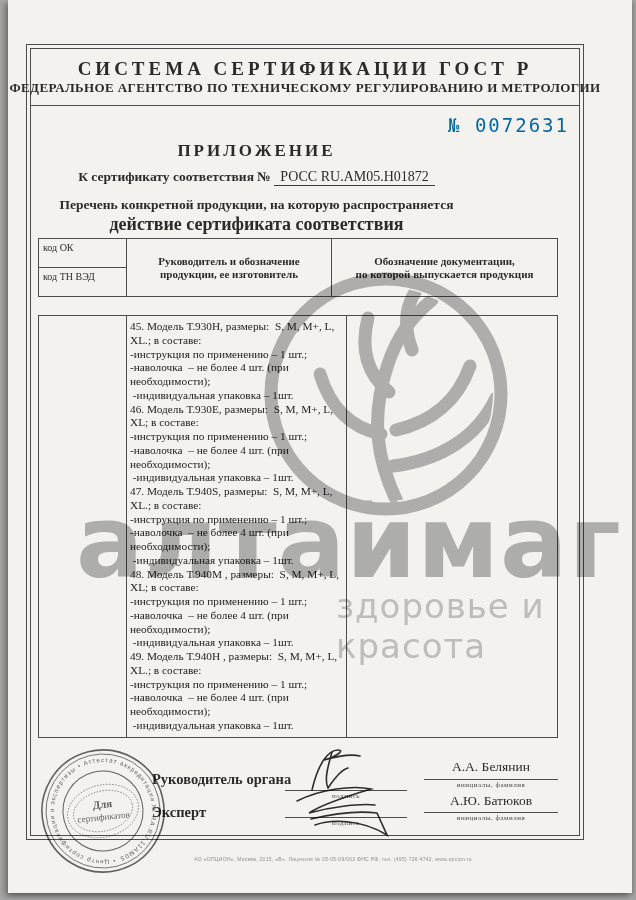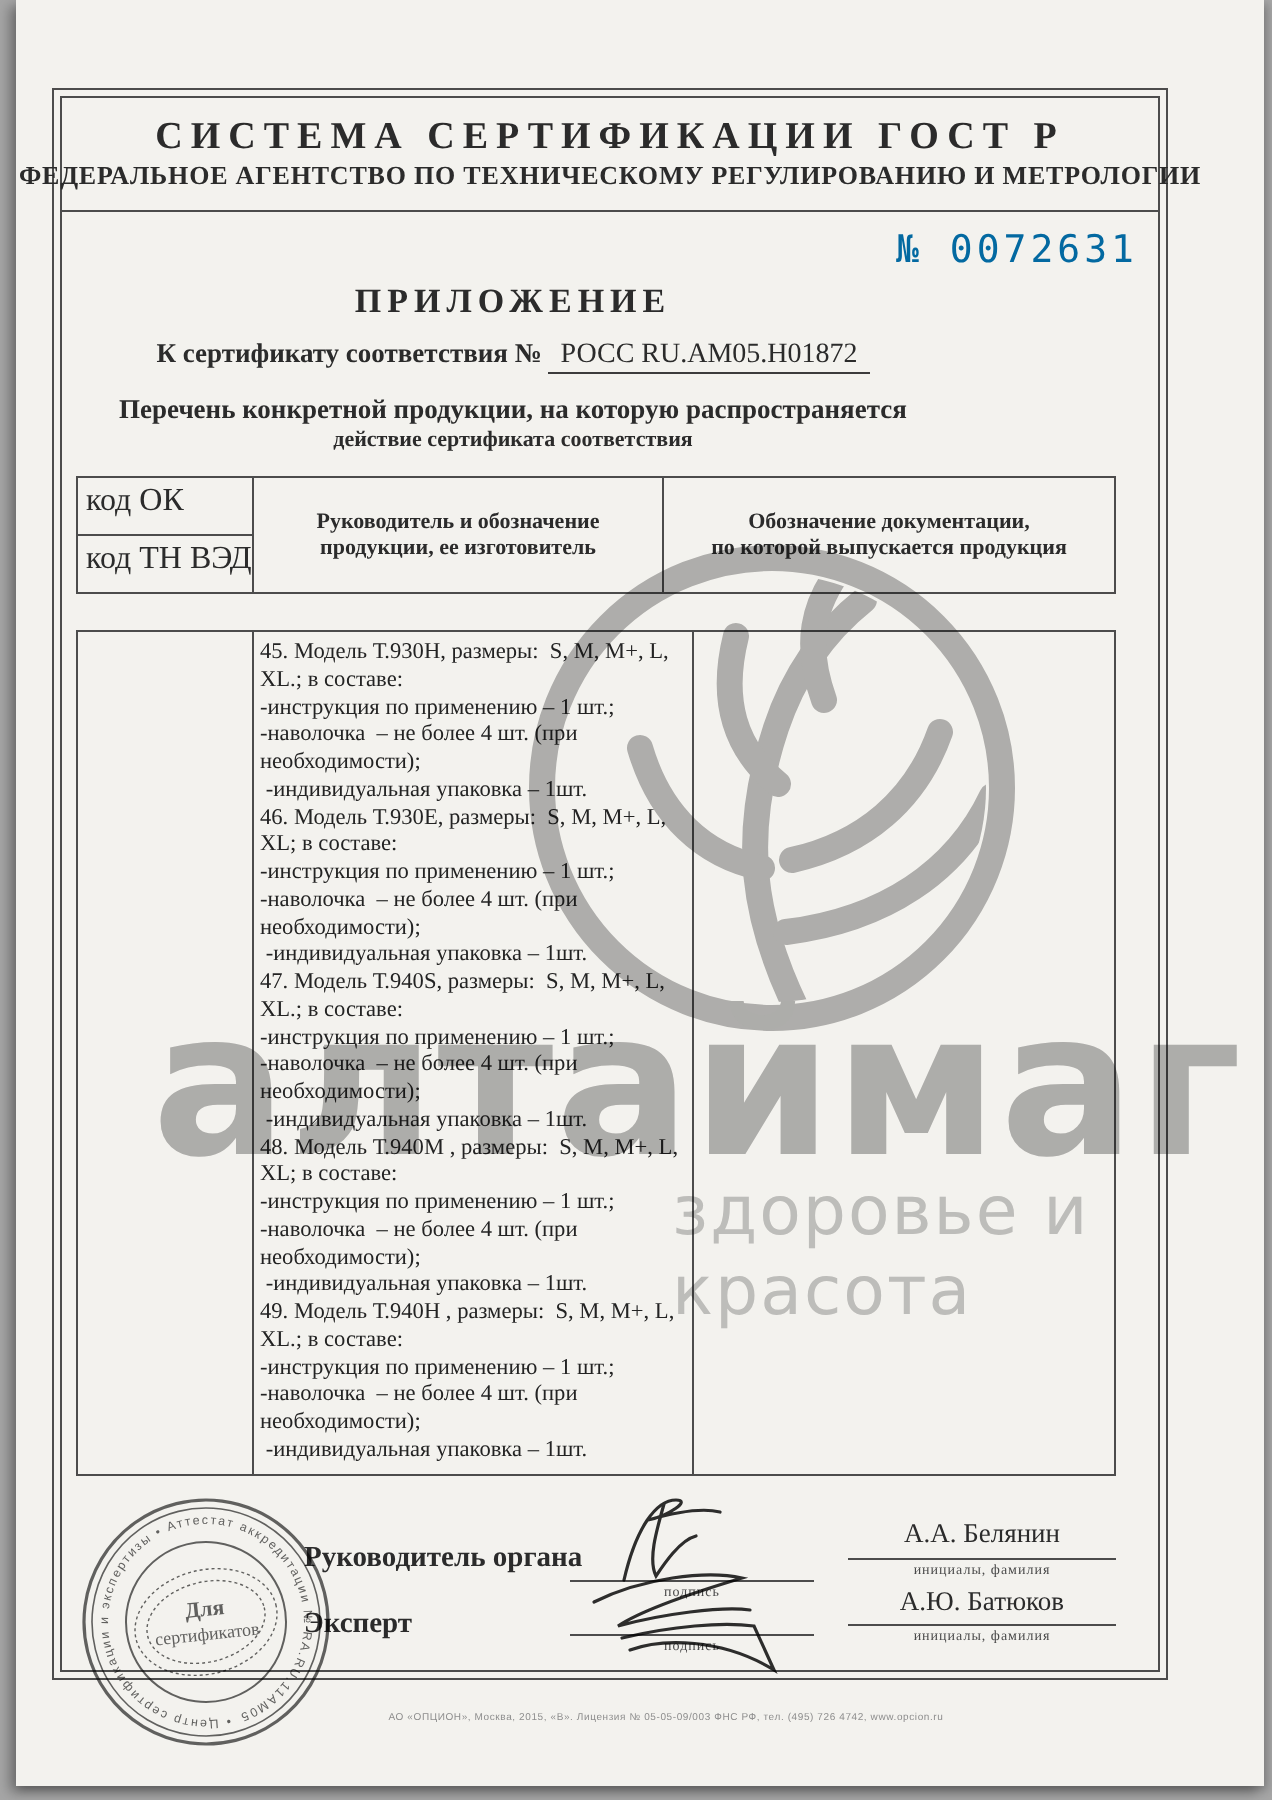--- a/index.html
+++ b/index.html
@@ -29,28 +29,28 @@
   .masthead .l2{font-size:13px;font-weight:bold;letter-spacing:.4px;white-space:nowrap;}
   .form-no{
     position:absolute;left:440px;top:114px;
     font-family:"DejaVu Sans Mono", monospace;font-size:19px;letter-spacing:2px;color:#0369a1;text-align:right;
   }
   .centered{position:absolute;left:18px;width:461px;text-align:center;}
   .apx-title{top:141px;font-size:17px;font-weight:bold;letter-spacing:3px;}
   .cert-line{top:169px;font-size:13.5px;font-weight:bold;}
   .cert-line .num{font-weight:normal;border-bottom:1px solid #3c3c3c;padding:0 6px 1px 6px;font-size:14px;}
   .sub1{top:197px;font-size:13.5px;font-weight:bold;}
-  .sub2{top:214px;font-size:11px;font-weight:bold;}
+  .sub2{top:214px;font-size:18px;font-weight:bold;}
 
   .htable{
     position:absolute;left:30px;top:238px;width:518px;height:57px;
     border:1px solid #4c4c4c;display:flex;
   }
   .htable .c1{width:87px;border-right:1px solid #4c4c4c;display:flex;flex-direction:column;}
-  .htable .c1 .cell{flex:1;font-size:16px;padding:3px 0 0 4px;}
+  .htable .c1 .cell{flex:1;font-size:10px;padding:3px 0 0 4px;}
   .htable .c1 .cell:first-child{border-bottom:1px solid #4c4c4c;}
   .htable .c2{width:204px;border-right:1px solid #4c4c4c;}
   .htable .c3{flex:1;}
   .hhead{display:flex;flex-direction:column;align-items:center;justify-content:center;height:100%;
     font-size:11px;font-weight:bold;text-align:center;line-height:13px;}
 
   .btable{
     position:absolute;left:30px;top:315px;width:518px;height:421px;
     border:1px solid #4c4c4c;
   }

